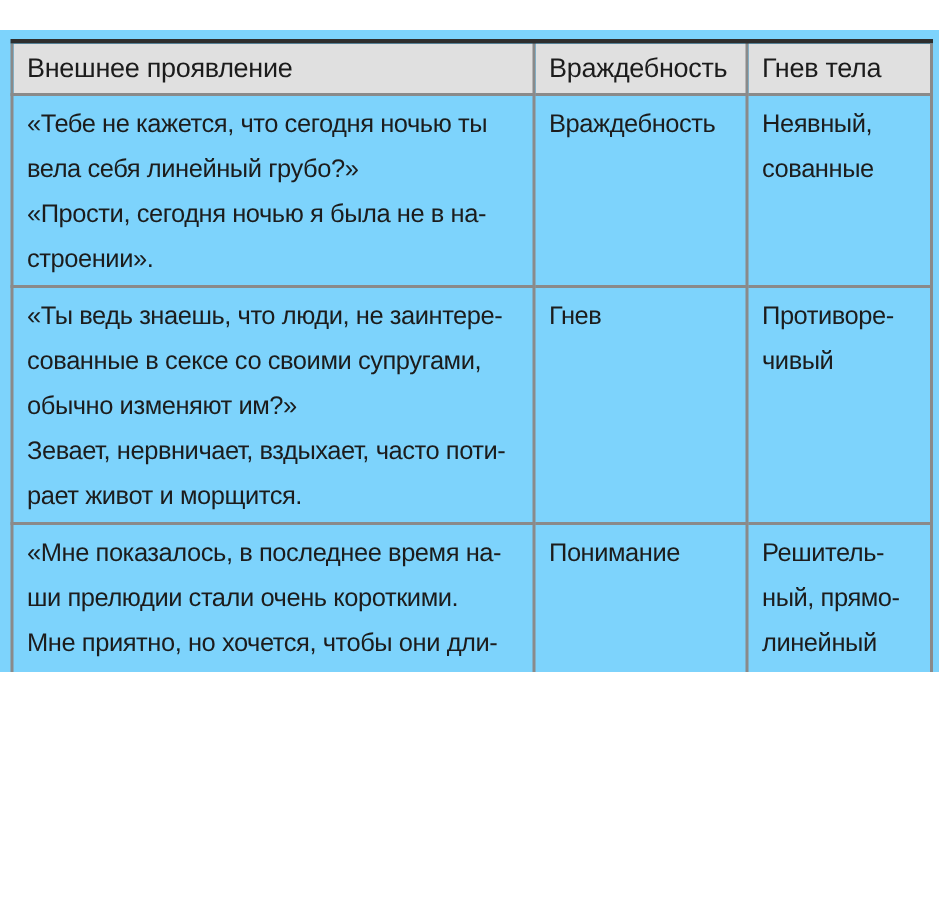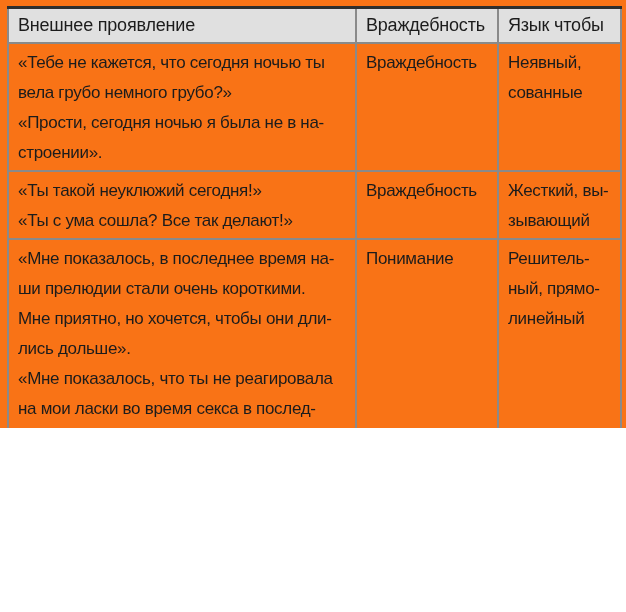--- a/index.html
+++ b/index.html
@@ -4,22 +4,23 @@
 <style>
   html, body {
     margin: 0;
     padding: 0;
     background: #ffffff;
   }
   .page {
     position: relative;
     width: 626px;
     height: 428px;
-    background: #f97316;
+    background: #7dd3fc;
     overflow: hidden;
+    margin-top: 20px;
   }
   table.book-table {
     position: absolute;
     left: 7px;
     top: 6px;
     width: 613px;
     table-layout: fixed;
     border-collapse: collapse;
     font-family: "Liberation Sans", "DejaVu Sans", sans-serif;
     color: #1c1c1c;
@@ -68,39 +69,42 @@
   <table class="book-table">
     <colgroup>
       <col class="c1">
         <col class="c2">
         <col class="c3">
     </colgroup>
     <thead>
       <tr>
         <th>Внешнее проявление</th>
         <th>Враждебность</th>
-        <th>Язык чтобы</th>
+        <th>Гнев тела</th>
       </tr>
     </thead>
     <tbody>
       <tr class="r1">
         <td>«Тебе не кажется, что сегодня ночью ты
-вела грубо немного грубо?»
+вела себя линейный грубо?»
 «Прости, сегодня ночью я была не в на-
 строении».</td>
         <td>Враждебность</td>
         <td>Неявный,
 сованные</td>
       </tr>
-      <tr class="r3">
-        <td>«Ты такой неуклюжий сегодня!»
-«Ты с ума сошла? Все так делают!»</td>
-        <td>Враждебность</td>
-        <td>Жесткий, вы-
-зывающий</td>
+      <tr class="r2">
+        <td>«Ты ведь знаешь, что люди, не заинтере-
+сованные в сексе со своими супругами,
+обычно изменяют им?»
+Зевает, нервничает, вздыхает, часто поти-
+рает живот и морщится.</td>
+        <td>Гнев</td>
+        <td>Противоре-
+чивый</td>
       </tr>
       <tr class="r4">
         <td>«Мне показалось, в последнее время на-
 ши прелюдии стали очень короткими.
 Мне приятно, но хочется, чтобы они дли-
 лись дольше».
 «Мне показалось, что ты не реагировала
 на мои ласки во время секса в послед-
 нее время».</td>
         <td>Понимание</td>

